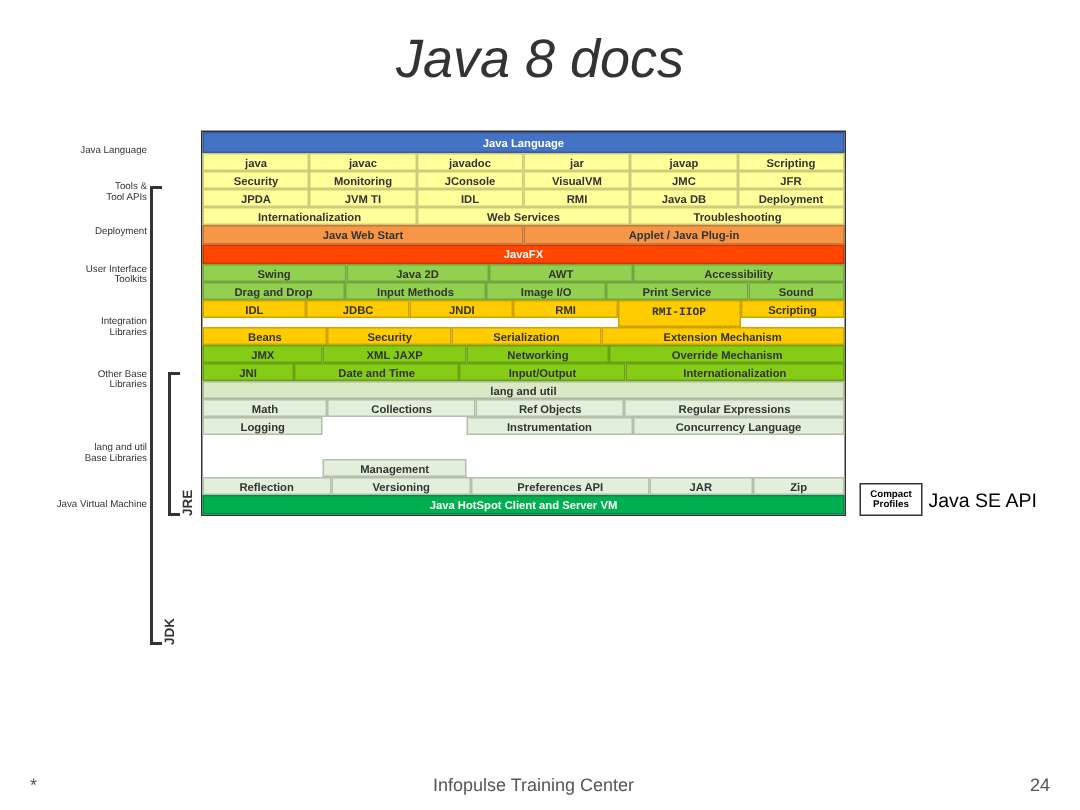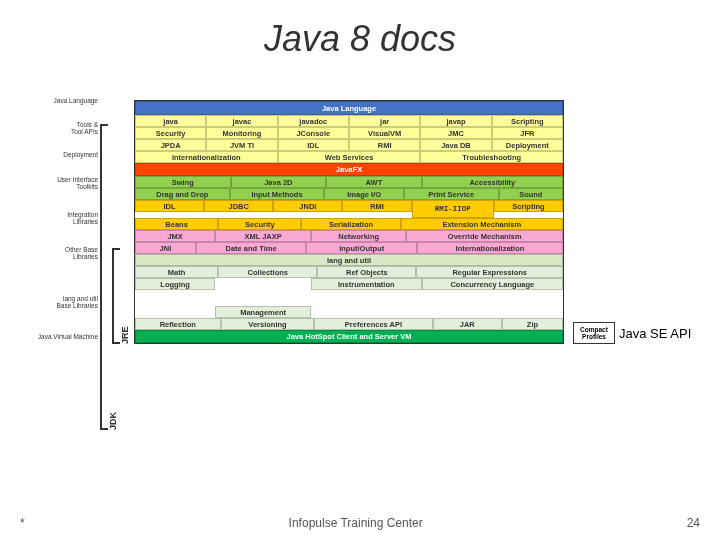--- a/index.html
+++ b/index.html
@@ -41,21 +41,21 @@
     }
     .cell-header-blue {
       background: #4472c4;
       color: white;
     }
     .cell-orange { background: #f79646; color: #333; }
     .cell-yellow { background: #ffff99; color: #333; }
     .cell-yellow-dark { background: #ffcc00; color: #333; }
     .cell-green-light { background: #92d050; color: #333; }
     .cell-green-medium { background: #00b050; color: white; }
-    .cell-blue-light { background: #f9a8d4; color: #333; }
+    .cell-blue-light { background: #84cc16; color: #333; }
     .cell-lang-util { background: #e2efda; color: #333; }
     .footer {
       position: absolute;
       bottom: 10px;
       left: 0;
       right: 0;
       display: flex;
       justify-content: space-between;
       align-items: center;
       padding: 0 20px;
@@ -181,20 +181,24 @@
       <div class="cell cell-yellow" style="flex:1; height:12px;">Java DB</div>
       <div class="cell cell-yellow" style="flex:1; height:12px;">Deployment</div>
     </div>
 
     <div class="diagram-row">
       <div class="cell cell-yellow" style="flex:1; height:12px;">Internationalization</div>
       <div class="cell cell-yellow" style="flex:1; height:12px;">Web Services</div>
       <div class="cell cell-yellow" style="flex:1; height:12px;">Troubleshooting</div>
     </div>
 
+    <div class="diagram-row">
+      <div class="cell cell-orange" style="flex:1; height:13px;">Java Web Start</div>
+      <div class="cell cell-orange" style="flex:1; height:13px;">Applet / Java Plug-in</div>
+    </div>
 
     <div class="diagram-row">
       <div class="cell" style="flex:1; height:13px; background:#ff4500; color:white; font-weight:bold;">JavaFX</div>
     </div>
 
     <div class="diagram-row">
       <div class="cell cell-green-light" style="flex:1; height:12px;">Swing</div>
       <div class="cell cell-green-light" style="flex:1; height:12px;">Java 2D</div>
       <div class="cell cell-green-light" style="flex:1; height:12px;">AWT</div>
       <div class="cell cell-green-light" style="flex:1.5; height:12px;">Accessibility</div>

